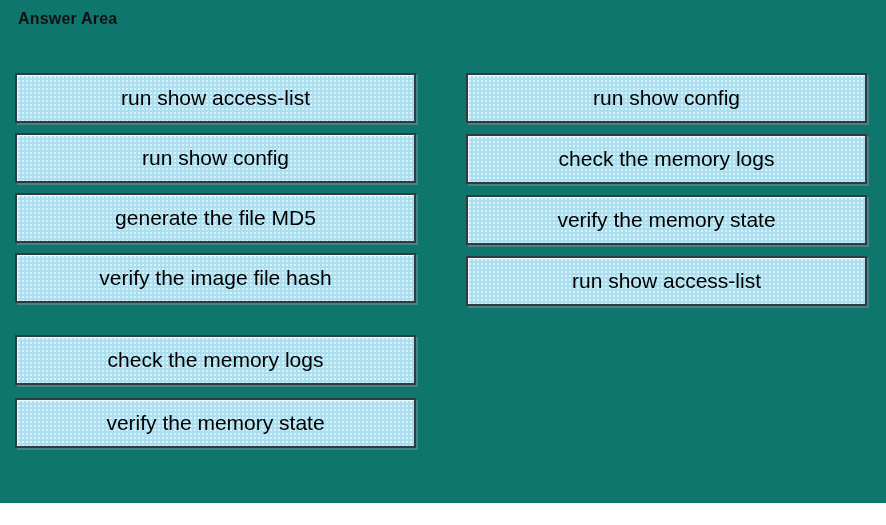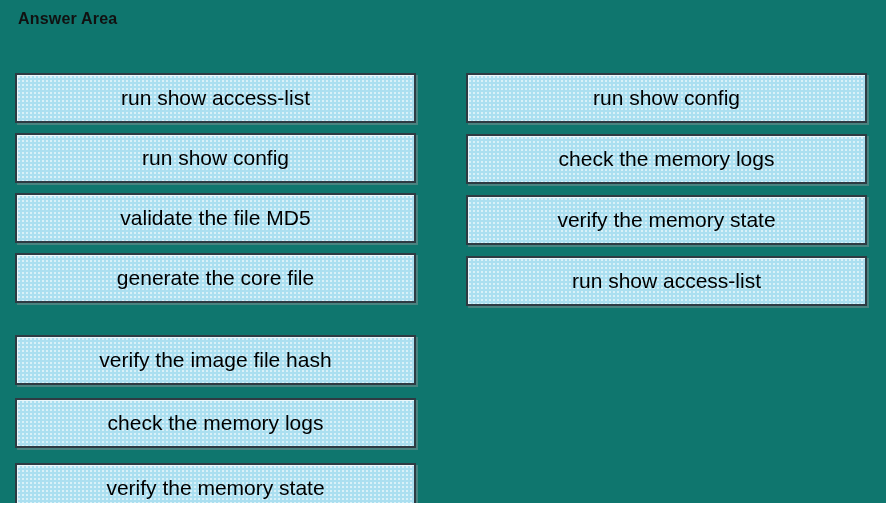--- a/index.html
+++ b/index.html
@@ -70,24 +70,21 @@
   <h1 class="page-title">Answer Area</h1>
 
   <div class="column left">
     <div class="box">
       <span class="box-label">run show access-list</span>
     </div>
     <div class="box">
       <span class="box-label">run show config</span>
     </div>
     <div class="box">
-      <span class="box-label">validate the file MD5</span>
-    </div>
-    <div class="box">
-      <span class="box-label">generate the core file</span>
+      <span class="box-label">generate the file MD5</span>
     </div>
     <div class="box">
       <span class="box-label">verify the image file hash</span>
     </div>
     <div class="box">
       <span class="box-label">check the memory logs</span>
     </div>
     <div class="box">
       <span class="box-label">verify the memory state</span>
     </div>

